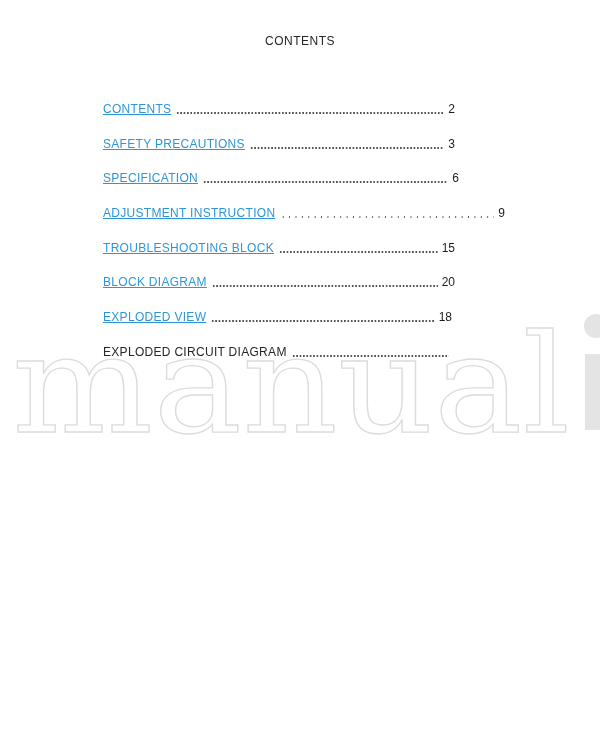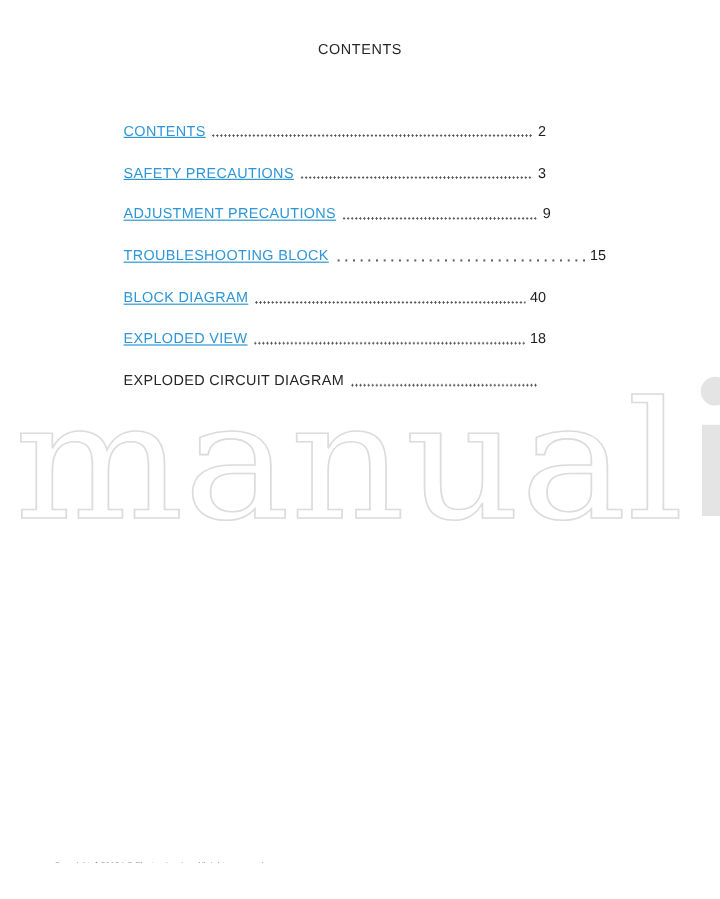--- a/index.html
+++ b/index.html
@@ -109,37 +109,42 @@
       <span class="toc-page">2</span>
     </div>
 
     <div class="toc-row">
       <span class="toc-label">SAFETY PRECAUTIONS</span>
       <span class="leader"></span>
       <span class="toc-page">3</span>
     </div>
 
 
+    <div class="toc-row">
+      <span class="toc-label">SPECIFICATION</span>
+      <span class="leader"></span>
+      <span class="toc-page">6</span>
+    </div>
 
     <div class="toc-row">
-      <span class="toc-label">ADJUSTMENT PRECAUTIONS</span>
+      <span class="toc-label">ADJUSTMENT INSTRUCTION</span>
       <span class="leader"></span>
       <span class="toc-page">9</span>
     </div>
 
     <div class="toc-row">
       <span class="toc-label">TROUBLESHOOTING BLOCK</span>
       <span class="leader"></span>
       <span class="toc-page">15</span>
     </div>
 
     <div class="toc-row">
       <span class="toc-label">BLOCK DIAGRAM</span>
       <span class="leader"></span>
-      <span class="toc-page">40</span>
+      <span class="toc-page">20</span>
     </div>
 
     <div class="toc-row">
       <span class="toc-label">EXPLODED VIEW</span>
       <span class="leader"></span>
       <span class="toc-page">18</span>
     </div>
 
     <div class="toc-row plain">
       <span class="toc-label">EXPLODED CIRCUIT DIAGRAM</span>

